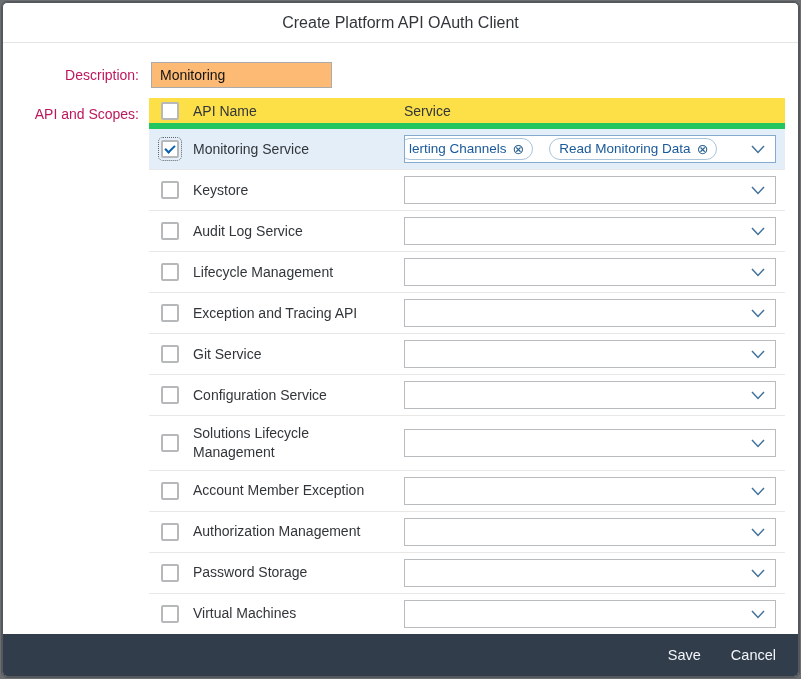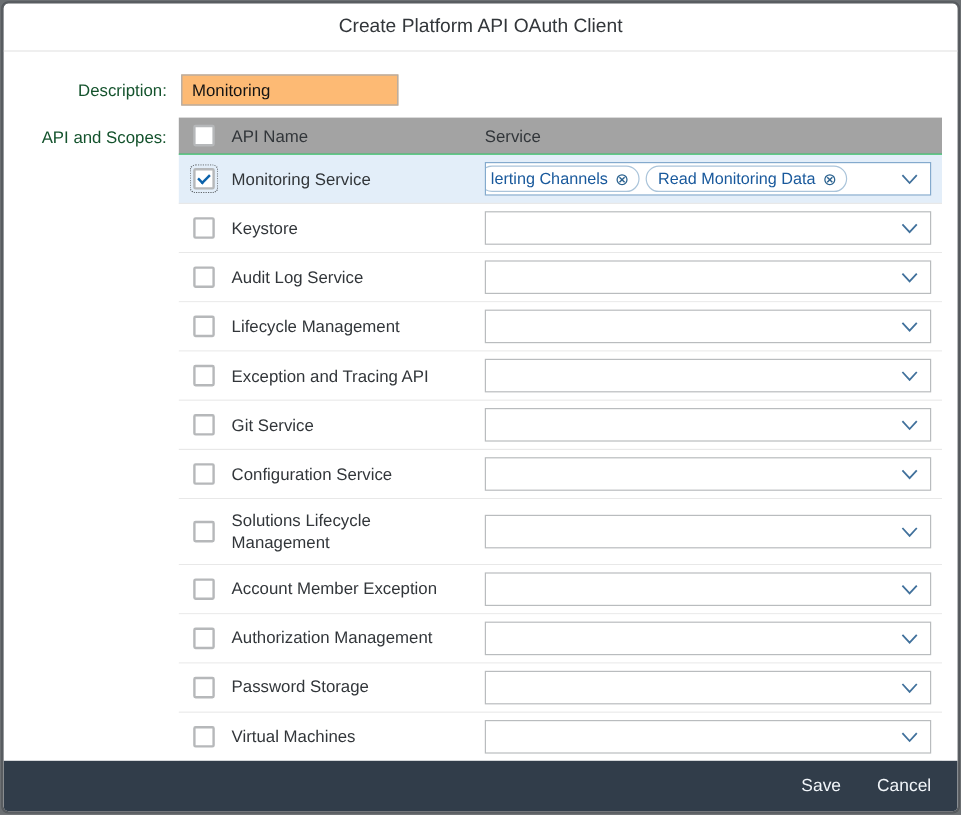--- a/index.html
+++ b/index.html
@@ -22,39 +22,39 @@
     margin: 0; text-align: center; line-height: 39px;
     font-size: 16px; font-weight: 400; color: #32363a;
   }
   
   .dlg-content { flex: 1; overflow: hidden; }
   .form-row { display: flex; }
   .row-desc { margin-top: 19px; }
   .row-table { margin-top: 10px; }
   .lbl {
     width: 136px; flex: none; text-align: right;
-    font-size: 14px; color: #14532d;
+    font-size: 14px; color: #be185d;
   }
   .row-desc .lbl { padding-top: 5px; }
   .row-table .lbl { padding-top: 8px; }
   .txt-input {
     margin-left: 12px; width: 181px; height: 26px;
     border: 1px solid #ababab; border-radius: 0;
     padding: 0 8px; font-size: 14px; color: #131313;
     font-family: inherit; background: #fdba74;
   }
   
   .api-table { flex: 1; margin-left: 10px; margin-right: 13px; }
   .t-header, .t-row {
     display: grid; grid-template-columns: 44px 211px 1fr;
     align-items: center;
   }
   .t-header {
-    height: 31px; background: #a3a3a3;
-    border-bottom: 1px solid #22c55e;
+    height: 31px; background: #fde047;
+    border-bottom: 6px solid #22c55e;
   }
   .th { font-size: 14px; color: #32363a; }
   .t-row { min-height: 41px; border-bottom: 1px solid #e8e8e8; background: #fff; }
   .t-row.selected { background: #e3eef9; }
   .cb-cell { padding-left: 12px; display: flex; align-items: center; }
   .cb {
     width: 18px; height: 18px; flex: none;
     border: 2px solid #b6b8ba; border-radius: 2px; background: #fff;
     display: inline-block; position: relative; cursor: pointer;
   }
@@ -69,21 +69,21 @@
   .scopes-cell { padding-right: 9px; }
   .scopes-input {
     display: flex; align-items: center; position: relative;
     height: 28px; width: 100%;
     border: 1px solid #b9bcbe; background: #fff; cursor: text;
   }
   .scopes-input.focus-border { border-color: #84aacd; }
   .chev { position: absolute; right: 10px; top: 50%; margin-top: -4px; width: 14px; height: 9px; cursor: pointer; }
   .chev path { fill: none; stroke: #41719c; stroke-width: 1.5; }
   .tokens {
-    display: flex; align-items: center; gap: 5px;
+    display: flex; align-items: center; gap: 16px;
     overflow: hidden; white-space: nowrap;
     flex: 1; margin-right: 34px; padding: 1px 0;
   }
   .token {
     flex: none; display: inline-flex; align-items: center; gap: 6px;
     border: 1px solid #aac4da; border-radius: 12px;
     padding: 2px 8px 3px 9px; background: #fff;
     color: #19599c; font-size: 13.5px; cursor: default;
   }
   .token:first-child { margin-left: -6px; }

